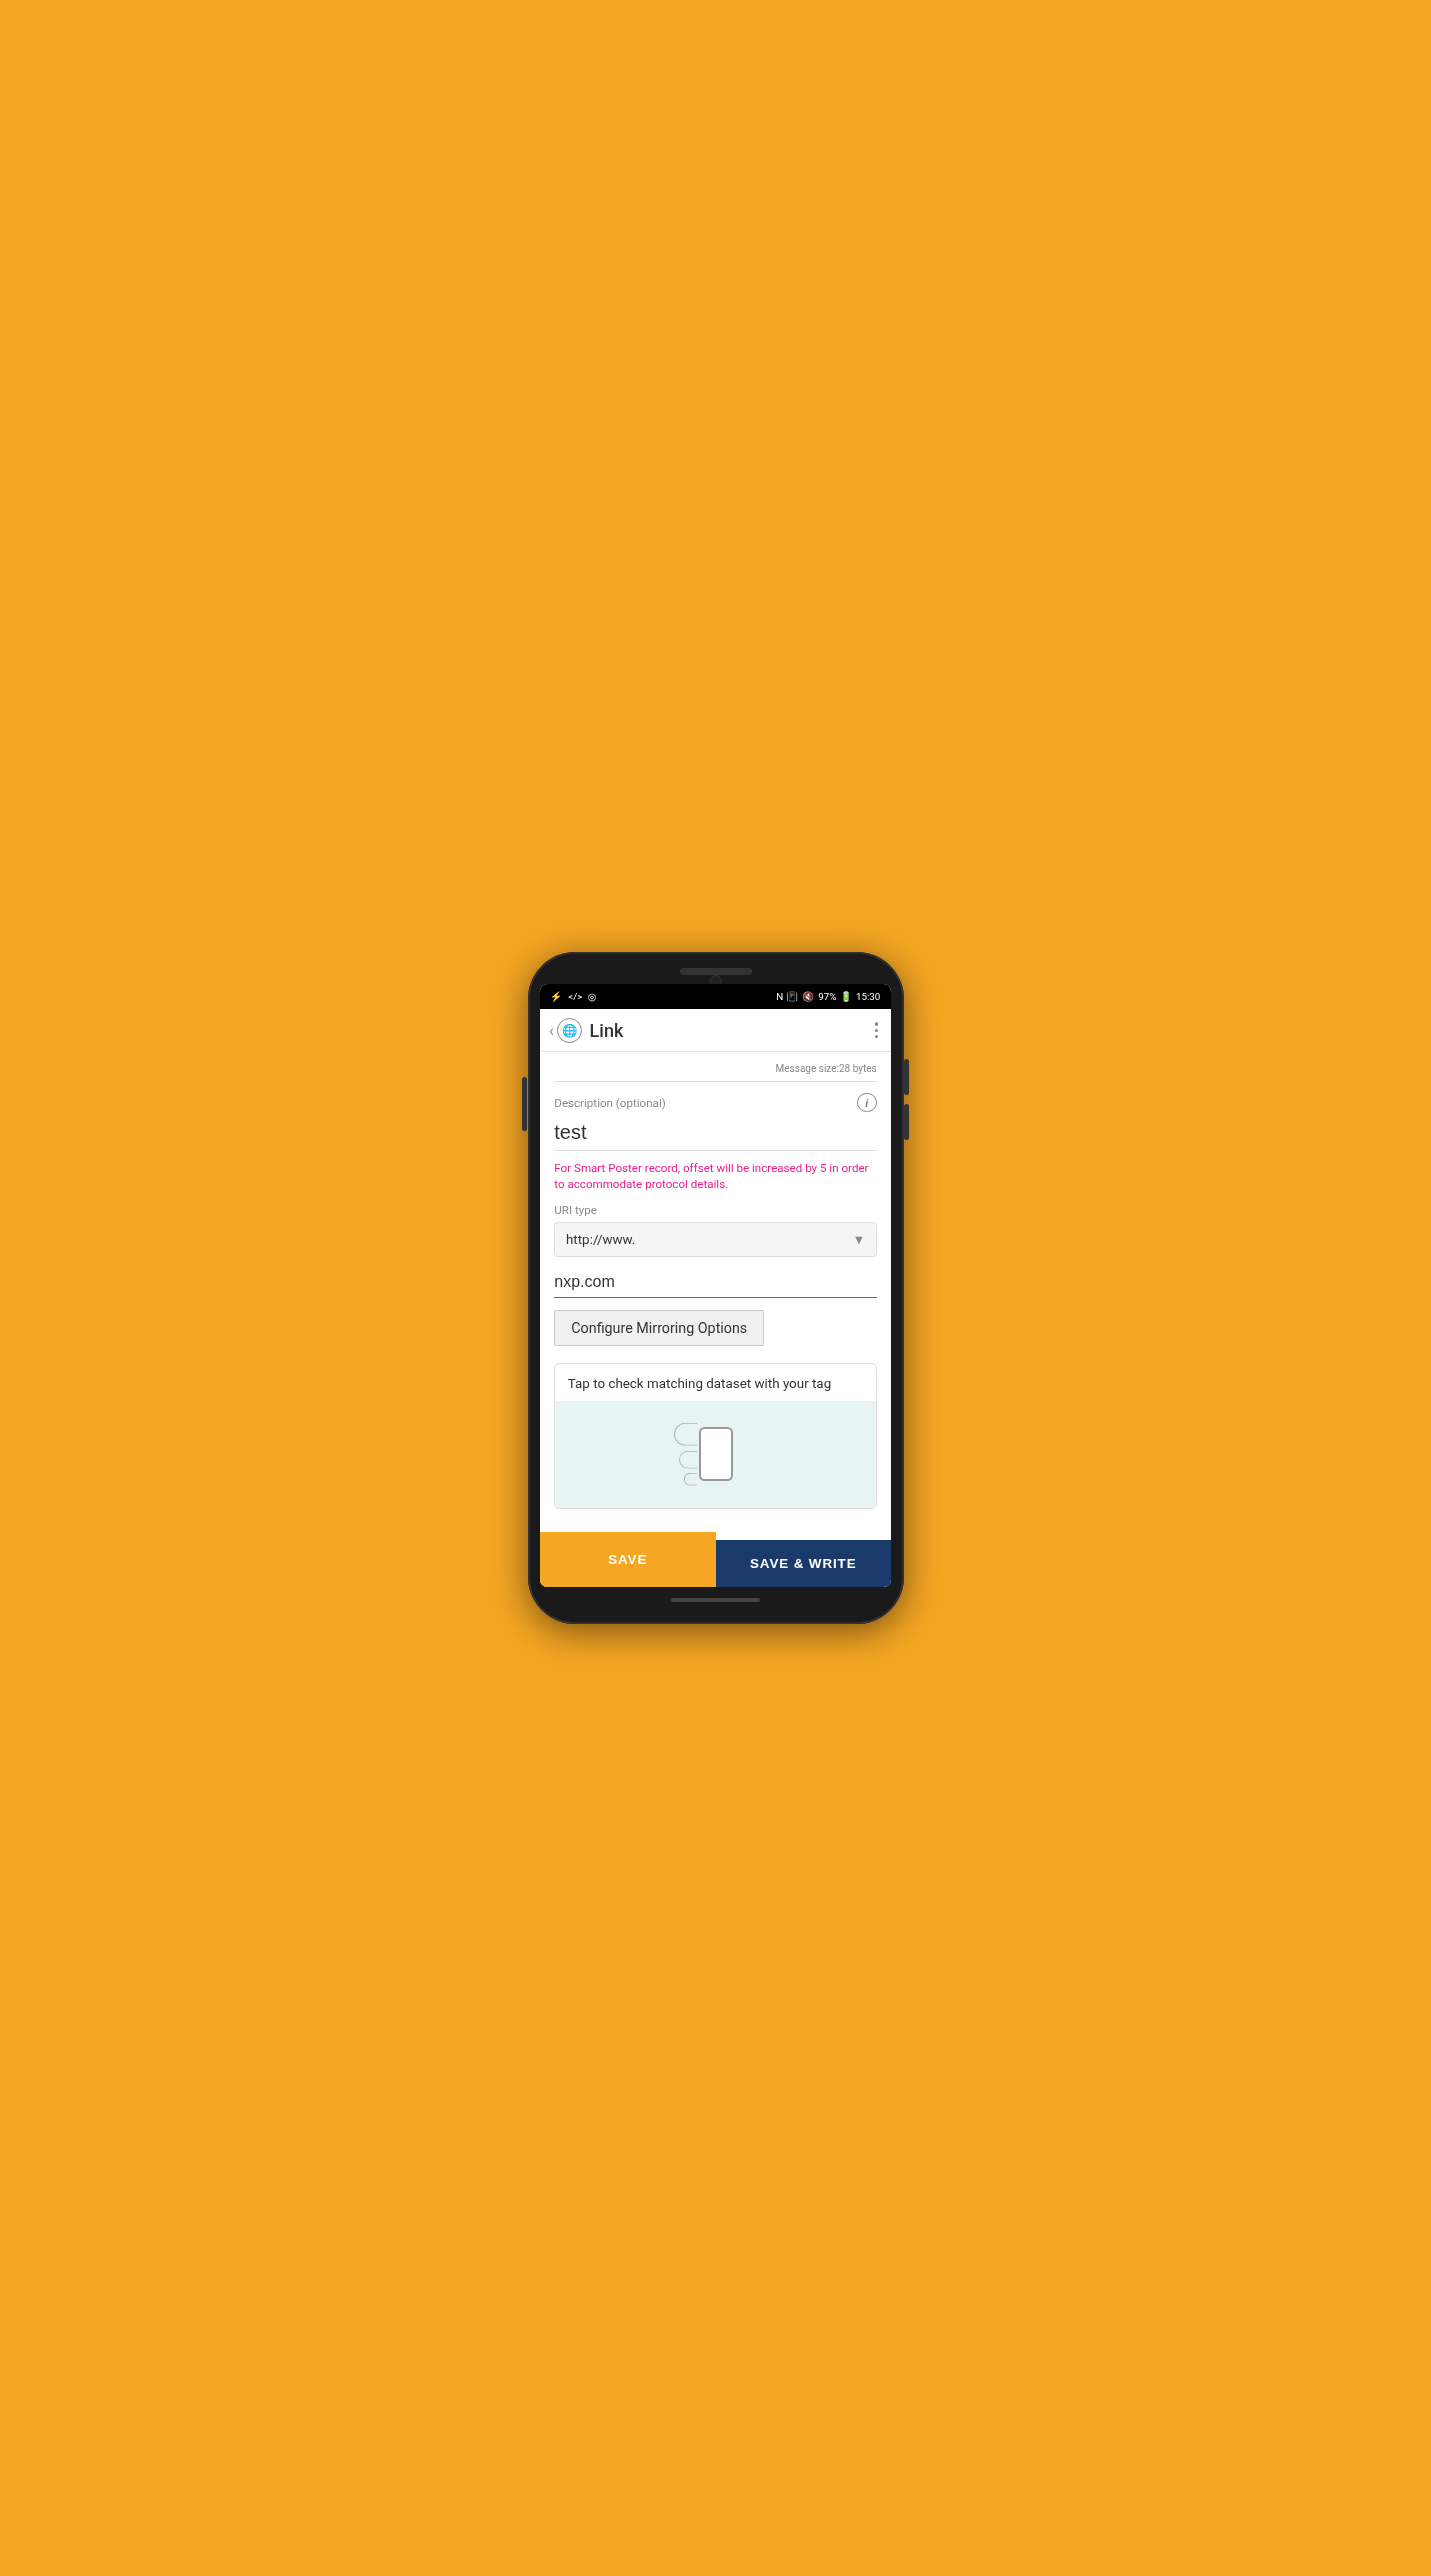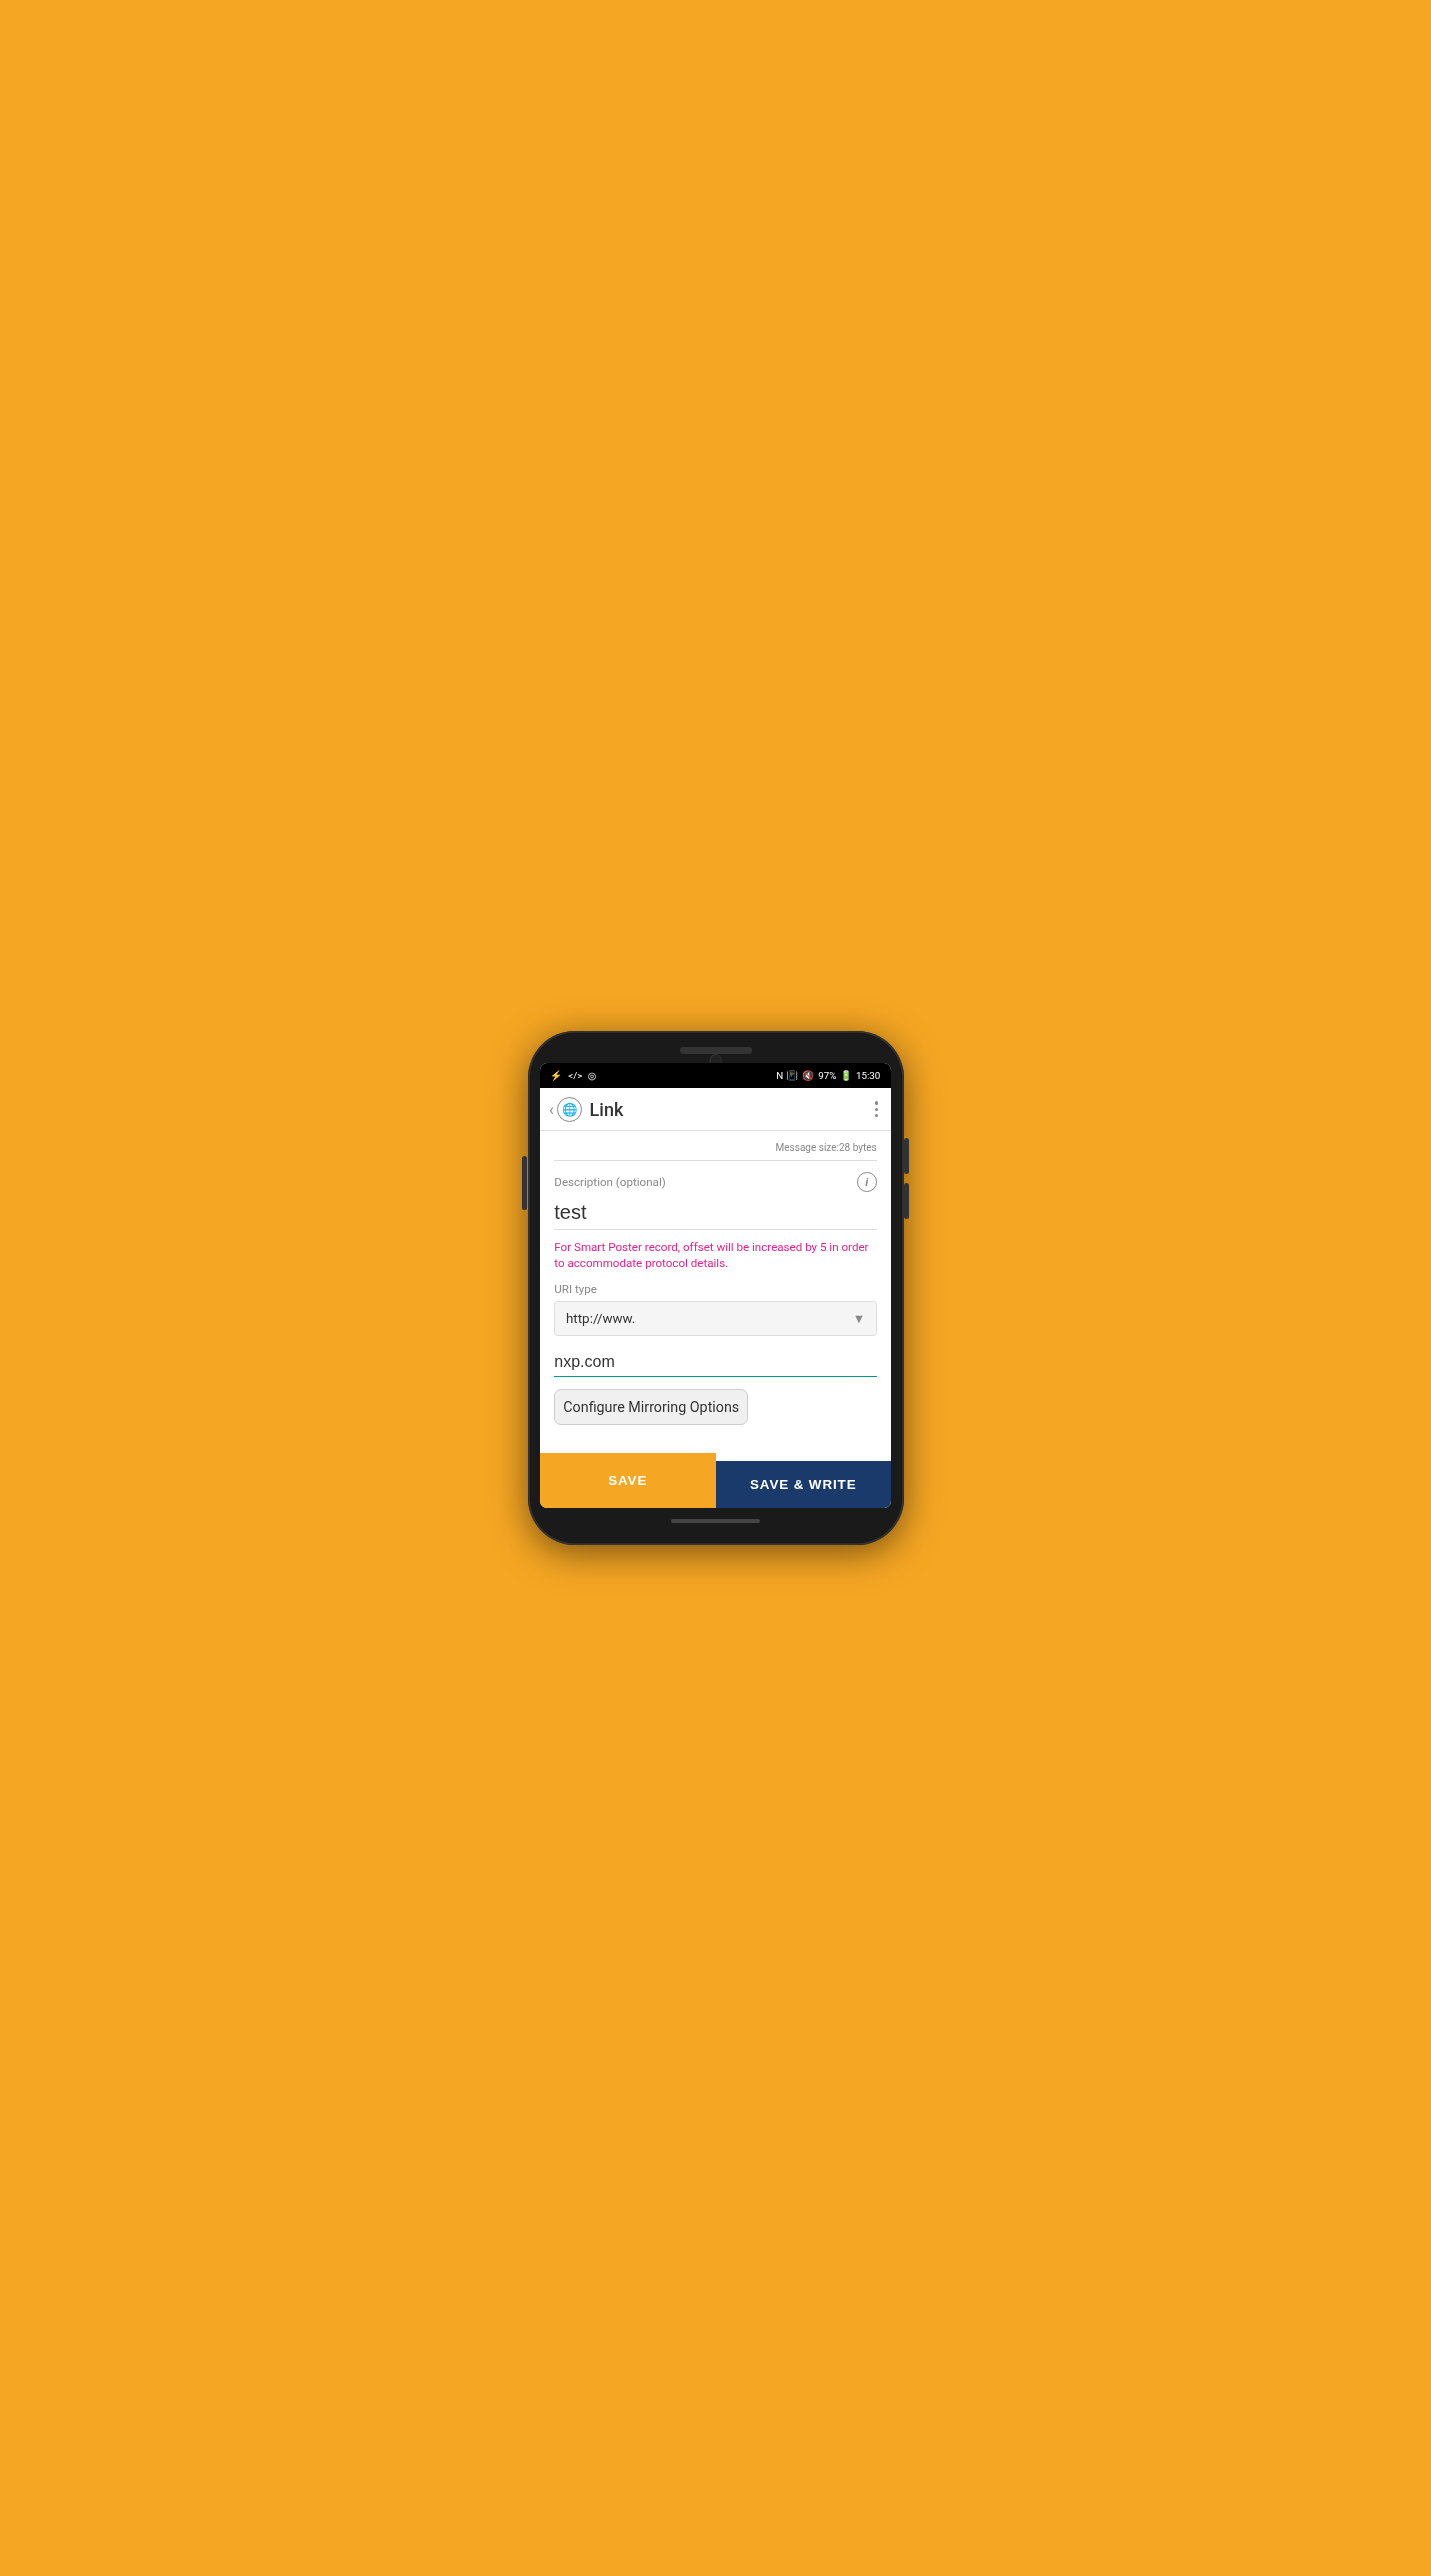--- a/index.html
+++ b/index.html
@@ -239,24 +239,24 @@
       font-size: 16px;
       color: #333;
       outline: none;
       background: transparent;
     }
 
     .configure-btn {
       display: inline-block;
       border: 0.9px solid #ccc;
       background: #f0f0f0;
-      padding: 9px 8px;
+      padding: 9px 16px;
       font-size: 14.3px;
       color: #333;
-      border-radius: 7px;
+      border-radius: 1px;
       cursor: pointer;
       margin-bottom: 17px;
     }
 
     .tap-check-card {
       border: 0.9px solid #ddd;
       border-radius: 5.4px;
       overflow: hidden;
       margin-bottom: 12.5px;
     }
@@ -437,20 +437,33 @@
         <span>http://www.</span>
         <span class="dropdown-arrow">▼</span>
       </div>
 
       <div class="url-input-container">
         <input class="url-input" type="text" value="nxp.com" style="">
       </div>
 
       <div class="configure-btn">Configure Mirroring Options</div>
 
+      <div class="tap-check-card">
+        <div class="tap-check-text">Tap to check matching dataset with your tag</div>
+        <div class="tap-check-image">
+          <div class="nfc-icon">
+            <div class="nfc-waves">
+              <div class="wave wave-3"></div>
+              <div class="wave wave-2"></div>
+              <div class="wave wave-1"></div>
+            </div>
+            <div class="phone-shape"></div>
+          </div>
+        </div>
+      </div>
 
     </div>
 
     <div class="bottom-buttons">
       <button class="btn-save">SAVE</button>
       <button class="btn-save-write">SAVE &amp; WRITE</button>
     </div>
 
   </div>
 

